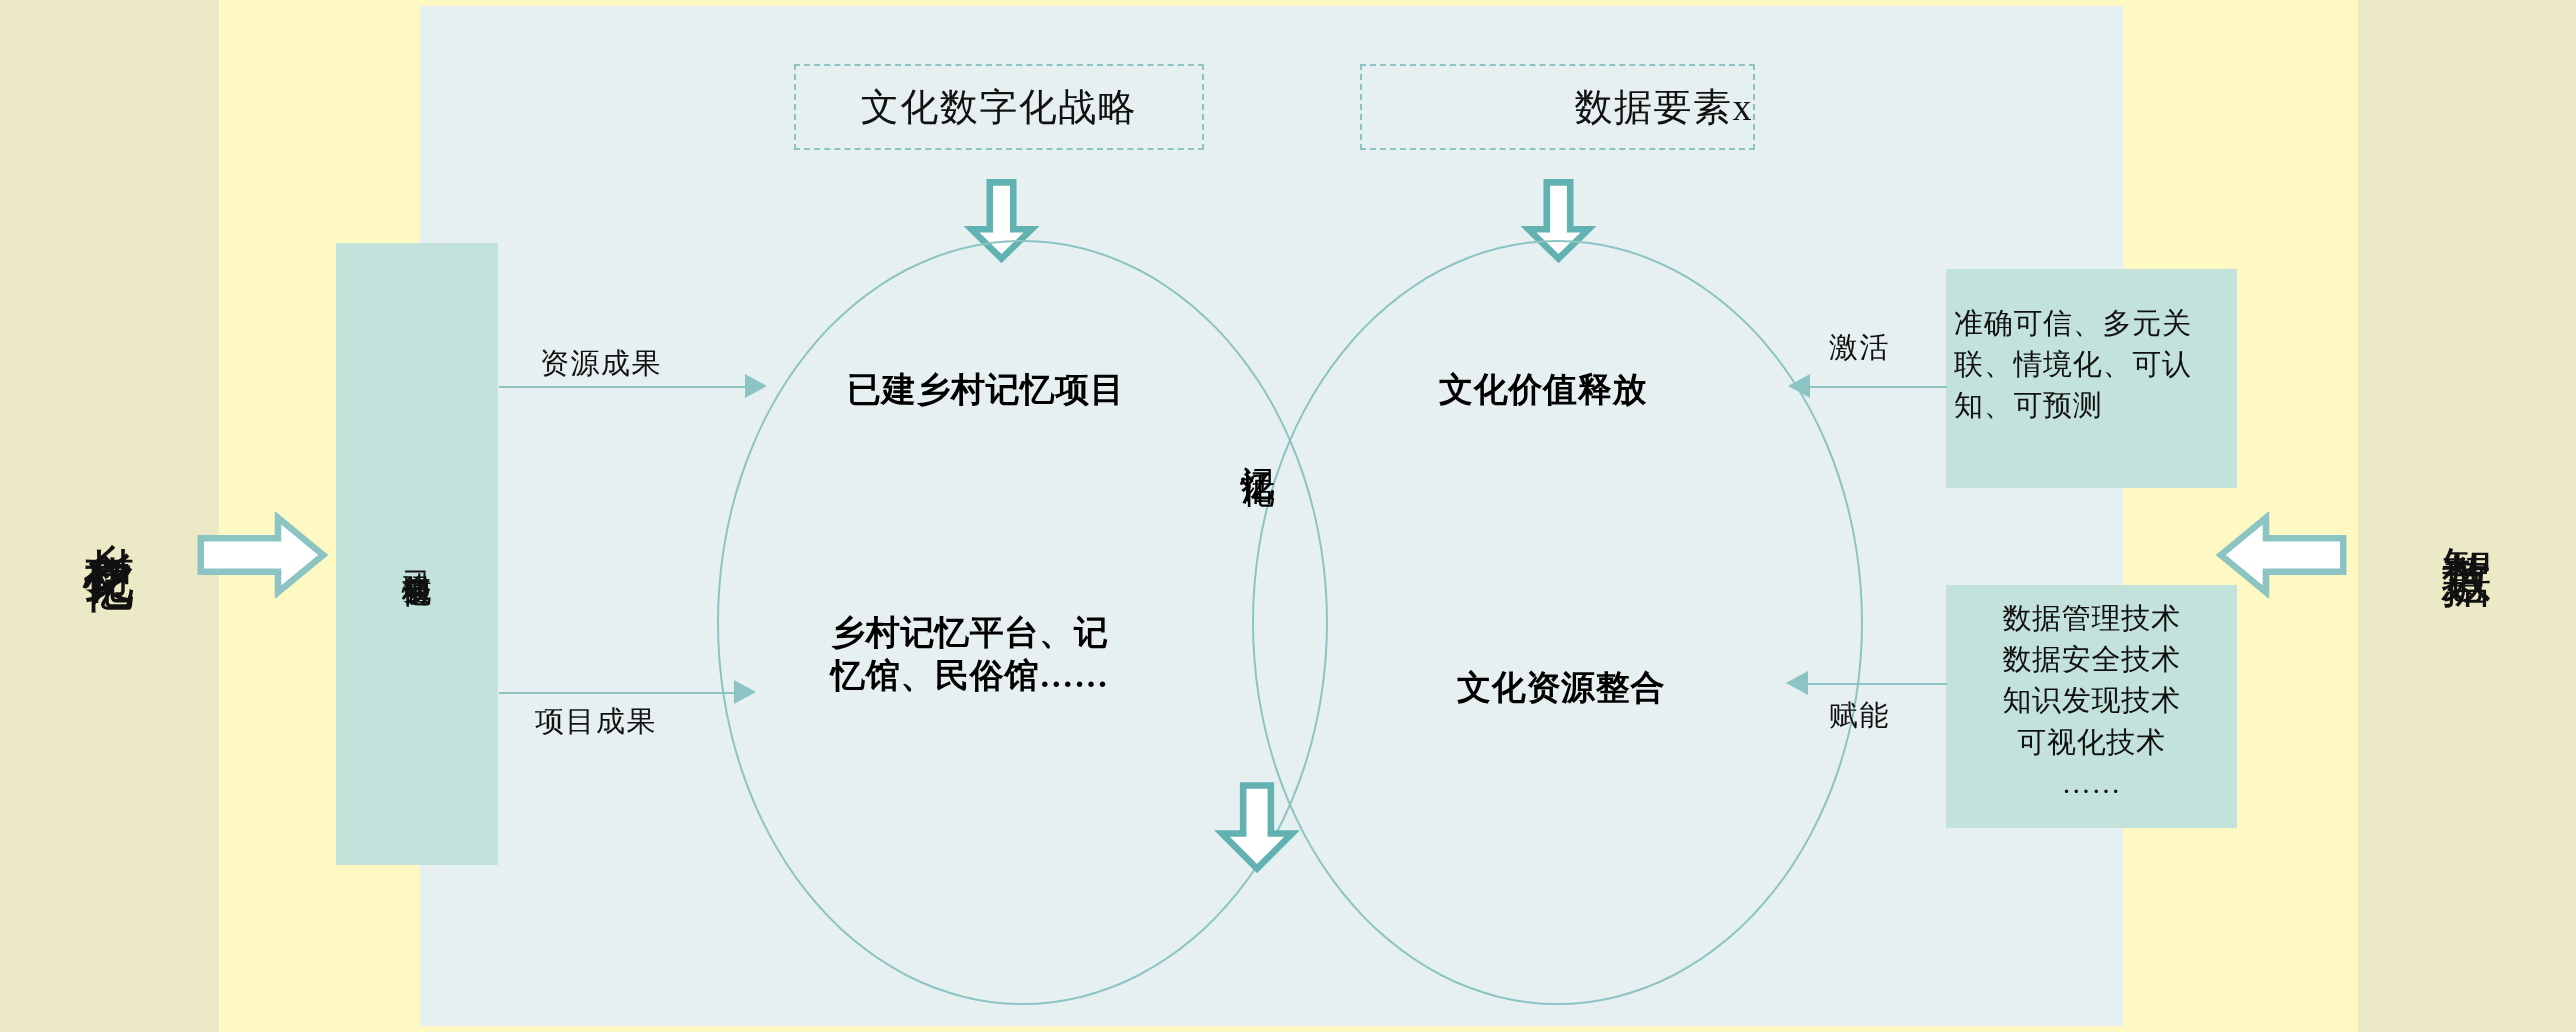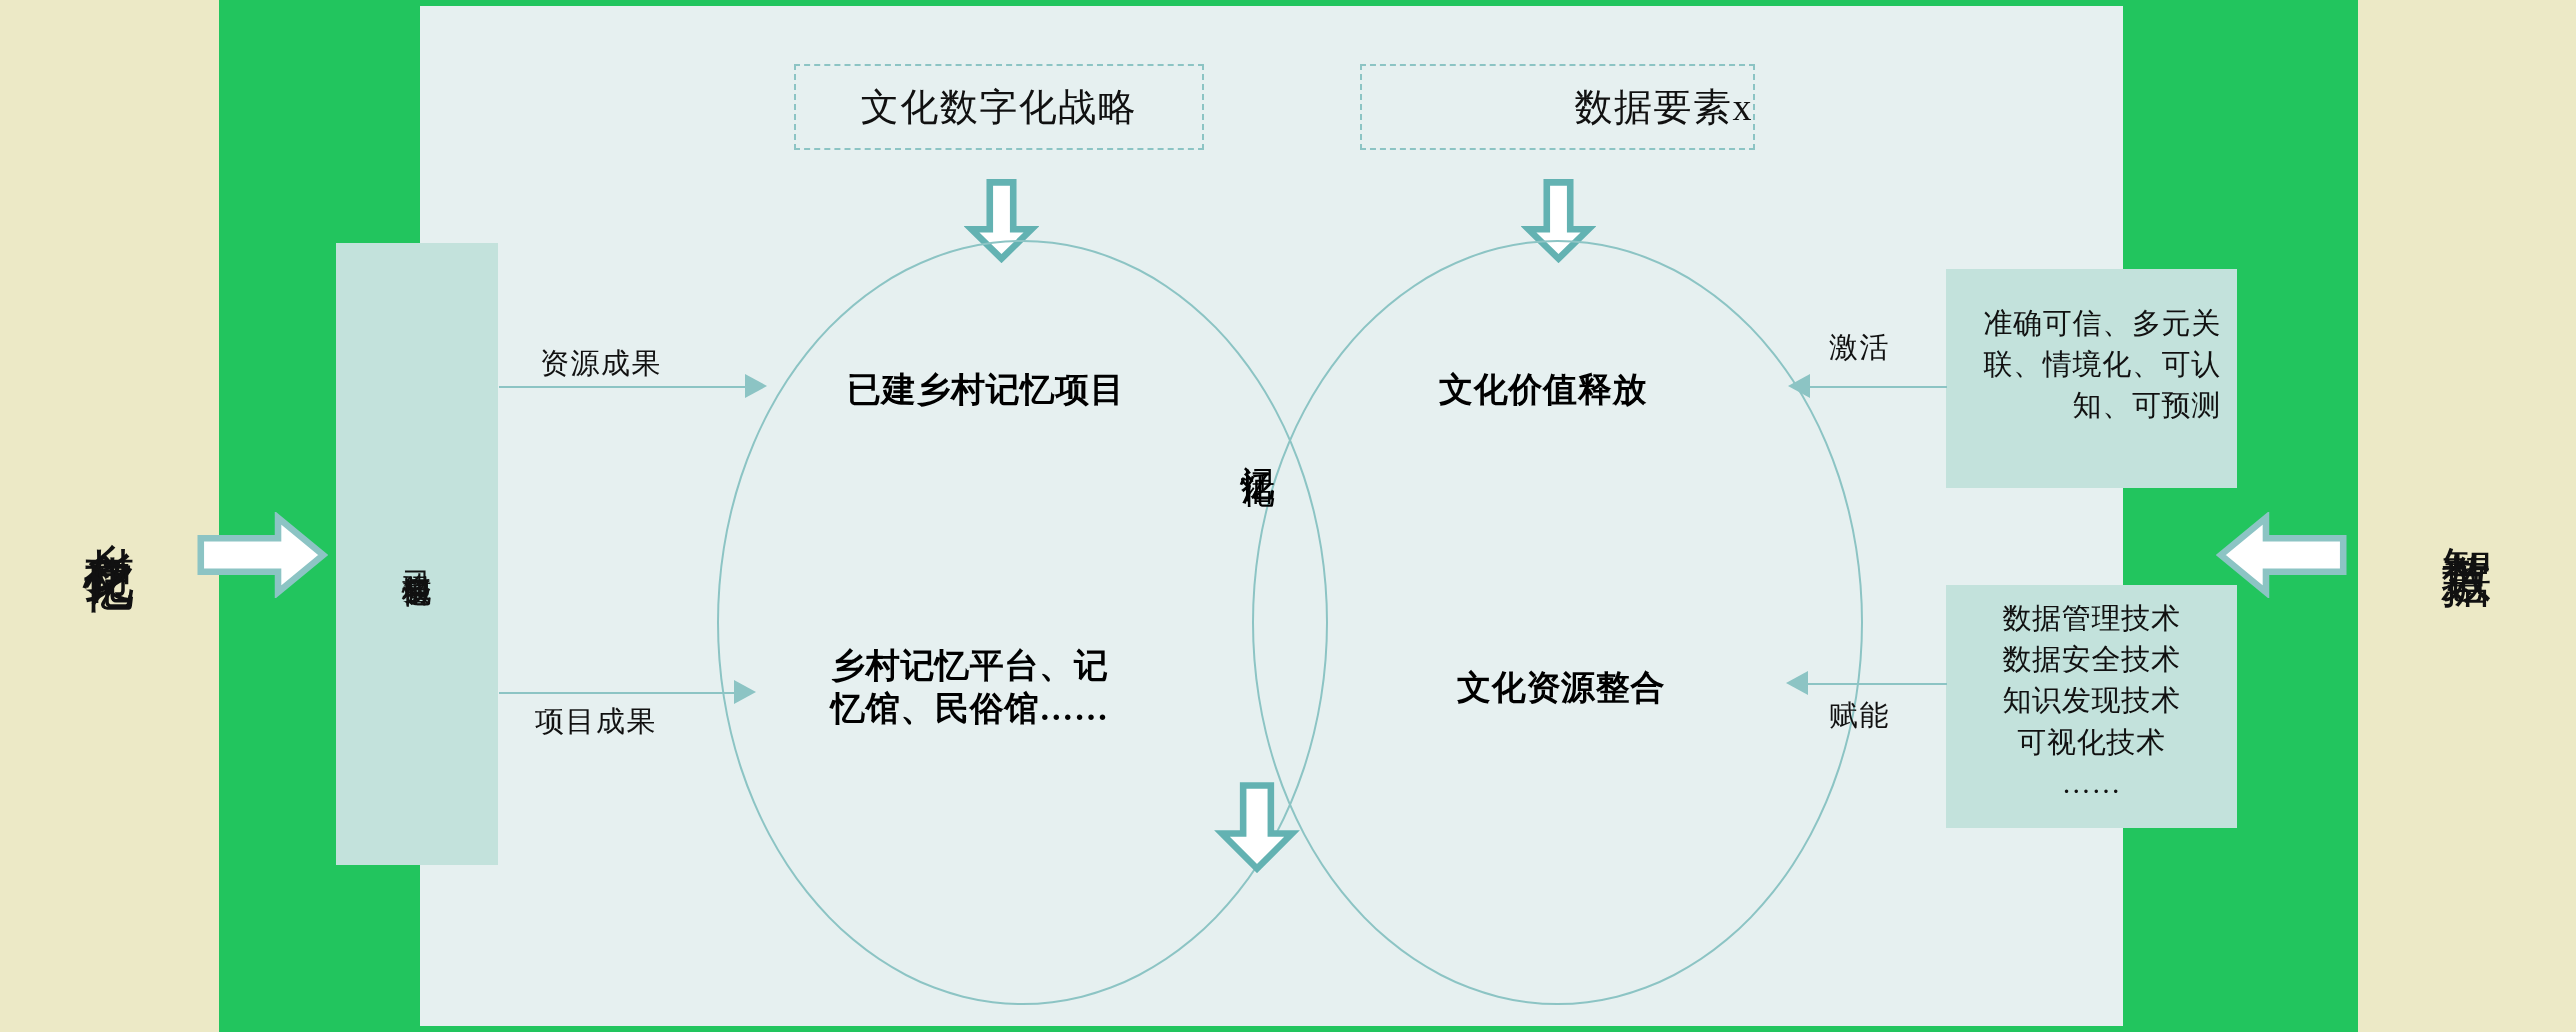--- a/index.html
+++ b/index.html
@@ -7,21 +7,21 @@
     padding: 0;
     background: #ffffff;
   }
   body {
     font-family: "Liberation Serif", "DejaVu Serif", serif;
   }
   #stage {
     position: relative;
     width: 2576px;
     height: 1032px;
-    background: #22c55e;
+    background: #fef9c3;
     overflow: hidden;
   }
 
   
   .side-banner {
     position: absolute;
     top: 0;
     width: 219px;
     height: 1032px;
     background: #ece9c6;
@@ -82,22 +82,22 @@
     writing-mode: vertical-rl;
     text-orientation: upright;
     text-align: left;
     padding-top: 0;
   }
 
   .right-attr-box {
     font-size: 29px;
     line-height: 1.42;
     letter-spacing: 0.7px;
-    text-align: right;
-    padding: 0 16px;
+    text-align: left;
+    padding: 0 8px;
     display: block;
     padding-top: 34px;
   }
   .right-tech-box {
     font-size: 29px;
     line-height: 1.42;
     letter-spacing: 0.7px;
     text-align: center;
     padding: 0 10.2px;
     display: block;
@@ -212,21 +212,21 @@
 
   <div class="node fill-box left-project-box" style="left:336px; top:243px; width:162px; height:622px;">
     <span>已建乡村记忆项目</span>
   </div>
 
   <div class="ellipse" style="left:717px; top:240px; width:607px; height:761px;"></div>
   <div class="ellipse" style="left:1252px; top:240px; width:607px; height:761px;"></div>
 
   <div class="circle-label" style="left:847px; top:369px; width:410px;">已建乡村记忆项目</div>
 
-  <div class="circle-label" style="left:831px; top:645px; width:380px; white-space:pre-line;">乡村记忆平台、记
+  <div class="circle-label" style="left:831px; top:612px; width:380px; white-space:pre-line;">乡村记忆平台、记
 忆馆、民俗馆……</div>
 
   <div class="circle-label" style="left:1439px; top:369px; width:410px;">文化价值释放</div>
 
   <div class="circle-label" style="left:1457px; top:667px; width:380px;">文化资源整合</div>
 
   <div class="overlap-label" style="left:1235px; top:439px;">记忆活化</div>
 
   <div class="node fill-box right-attr-box" style="left:1946px; top:269px; width:291px; height:219px;">
     <span>准确可信、多元关联、情境化、可认知、可预测</span>

